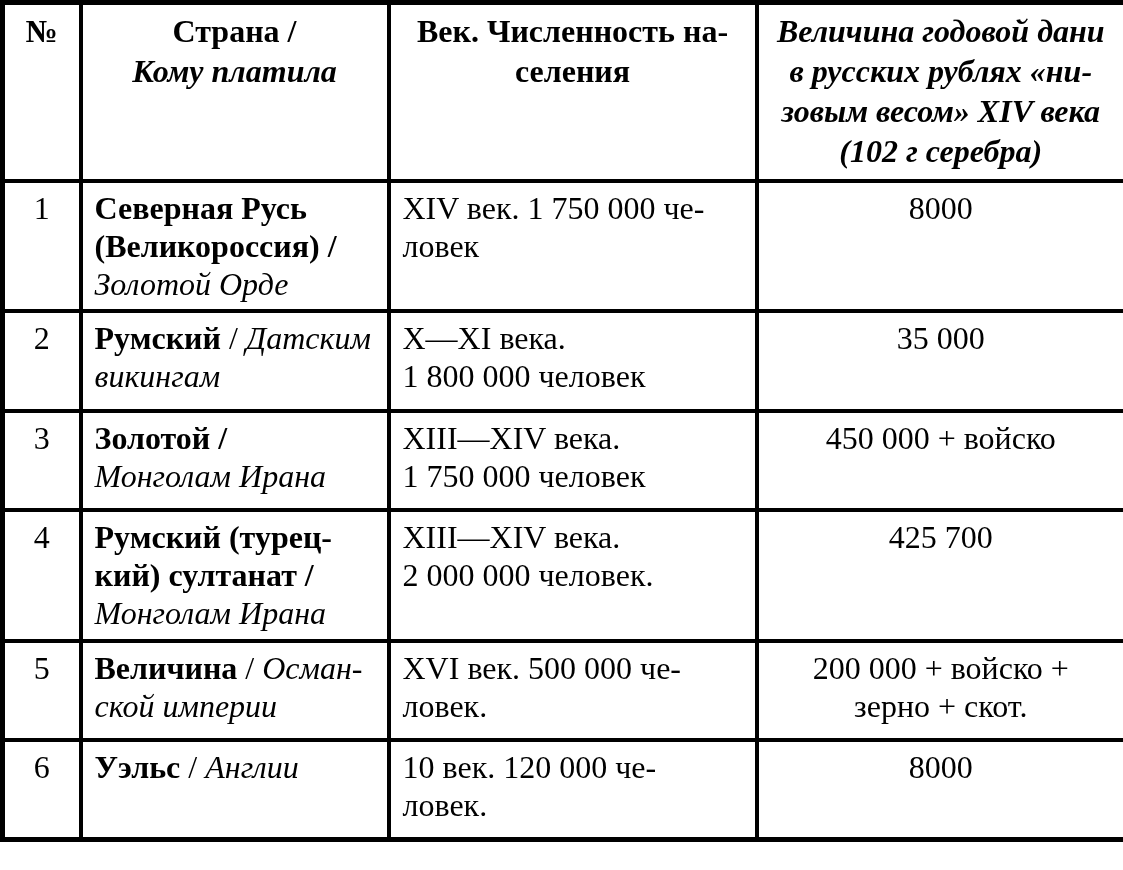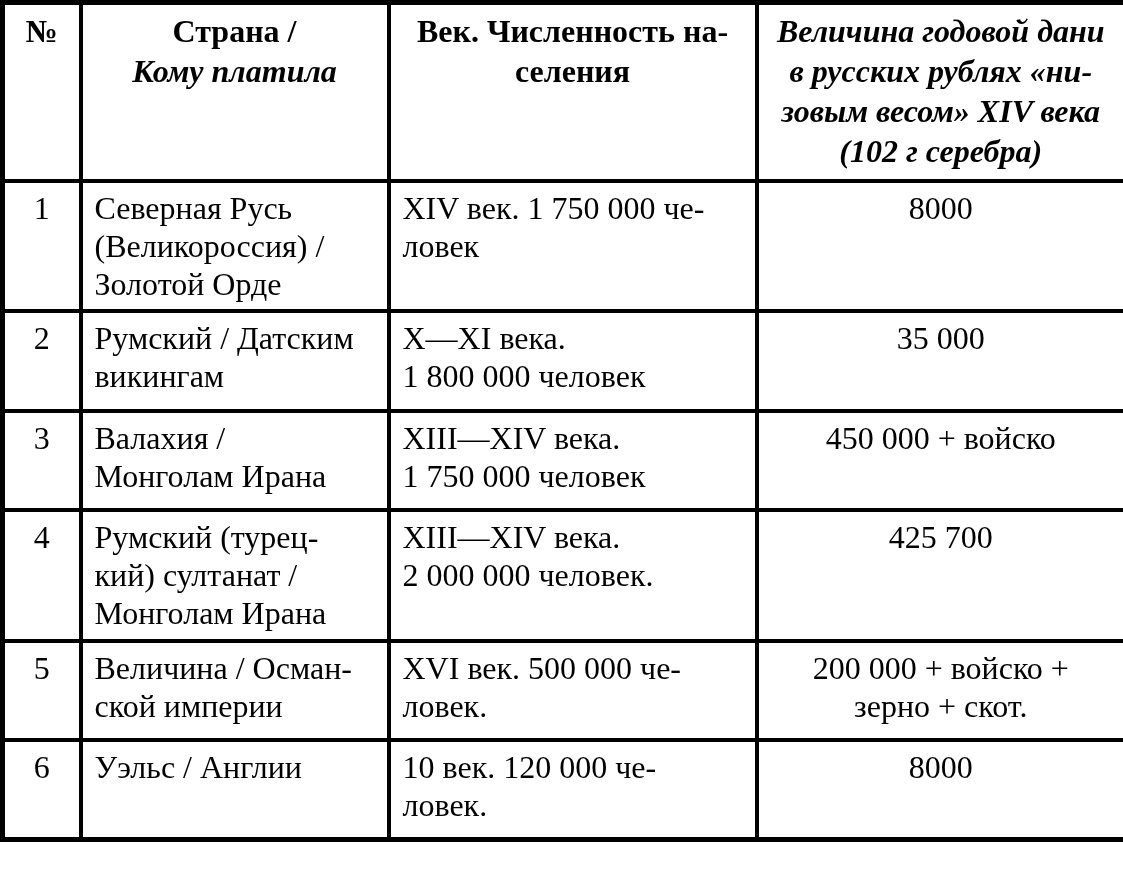--- a/index.html
+++ b/index.html
@@ -44,22 +44,22 @@
   }
   th.h-pop { white-space: pre-line; }
   th.h-tribute {
     font-style: italic;
     white-space: pre-line;
   }
   .h-country-l2 { font-style: italic; }
 
   td.c-num { text-align: center; }
   td.c-country { white-space: pre-line; }
-  .country-bold { font-weight: normal; }
-  .country-italic { }
+  .country-bold { font-weight: bold; }
+  .country-italic { font-style: italic; }
   td.c-pop { white-space: pre-line; margin-top: 24px; }
   td.c-tribute {
     text-align: center;
     white-space: pre-line;
   }
 
   thead tr { height: 178px; }
   tbody tr:nth-child(1) { height: 126px; }
   tbody tr:nth-child(2) { height: 100px; }
   tbody tr:nth-child(3) { height: 99px; }
@@ -106,21 +106,21 @@
   <tr>
     <td class="c-num">2</td>
     <td class="c-country"><span class="country-bold">Румский</span><span class="country-sep"> / </span><span class="country-italic">Датским викингам</span></td>
     <td class="c-pop">X—XI века.
 1 800 000 человек</td>
     <td class="c-tribute">35 000</td>
   </tr>
 
   <tr>
     <td class="c-num">3</td>
-    <td class="c-country"><span class="country-bold">Валахия /</span><span class="country-sep">
+    <td class="c-country"><span class="country-bold">Золотой /</span><span class="country-sep">
 </span><span class="country-italic">Монголам Ирана</span></td>
     <td class="c-pop">XIII—XIV века.
 1 750 000 человек</td>
     <td class="c-tribute">450 000 + войско</td>
   </tr>
 
   <tr>
     <td class="c-num">4</td>
     <td class="c-country"><span class="country-bold">Румский (турец-кий) султанат /</span><span class="country-sep">
 </span><span class="country-italic">Монголам Ирана</span></td>

